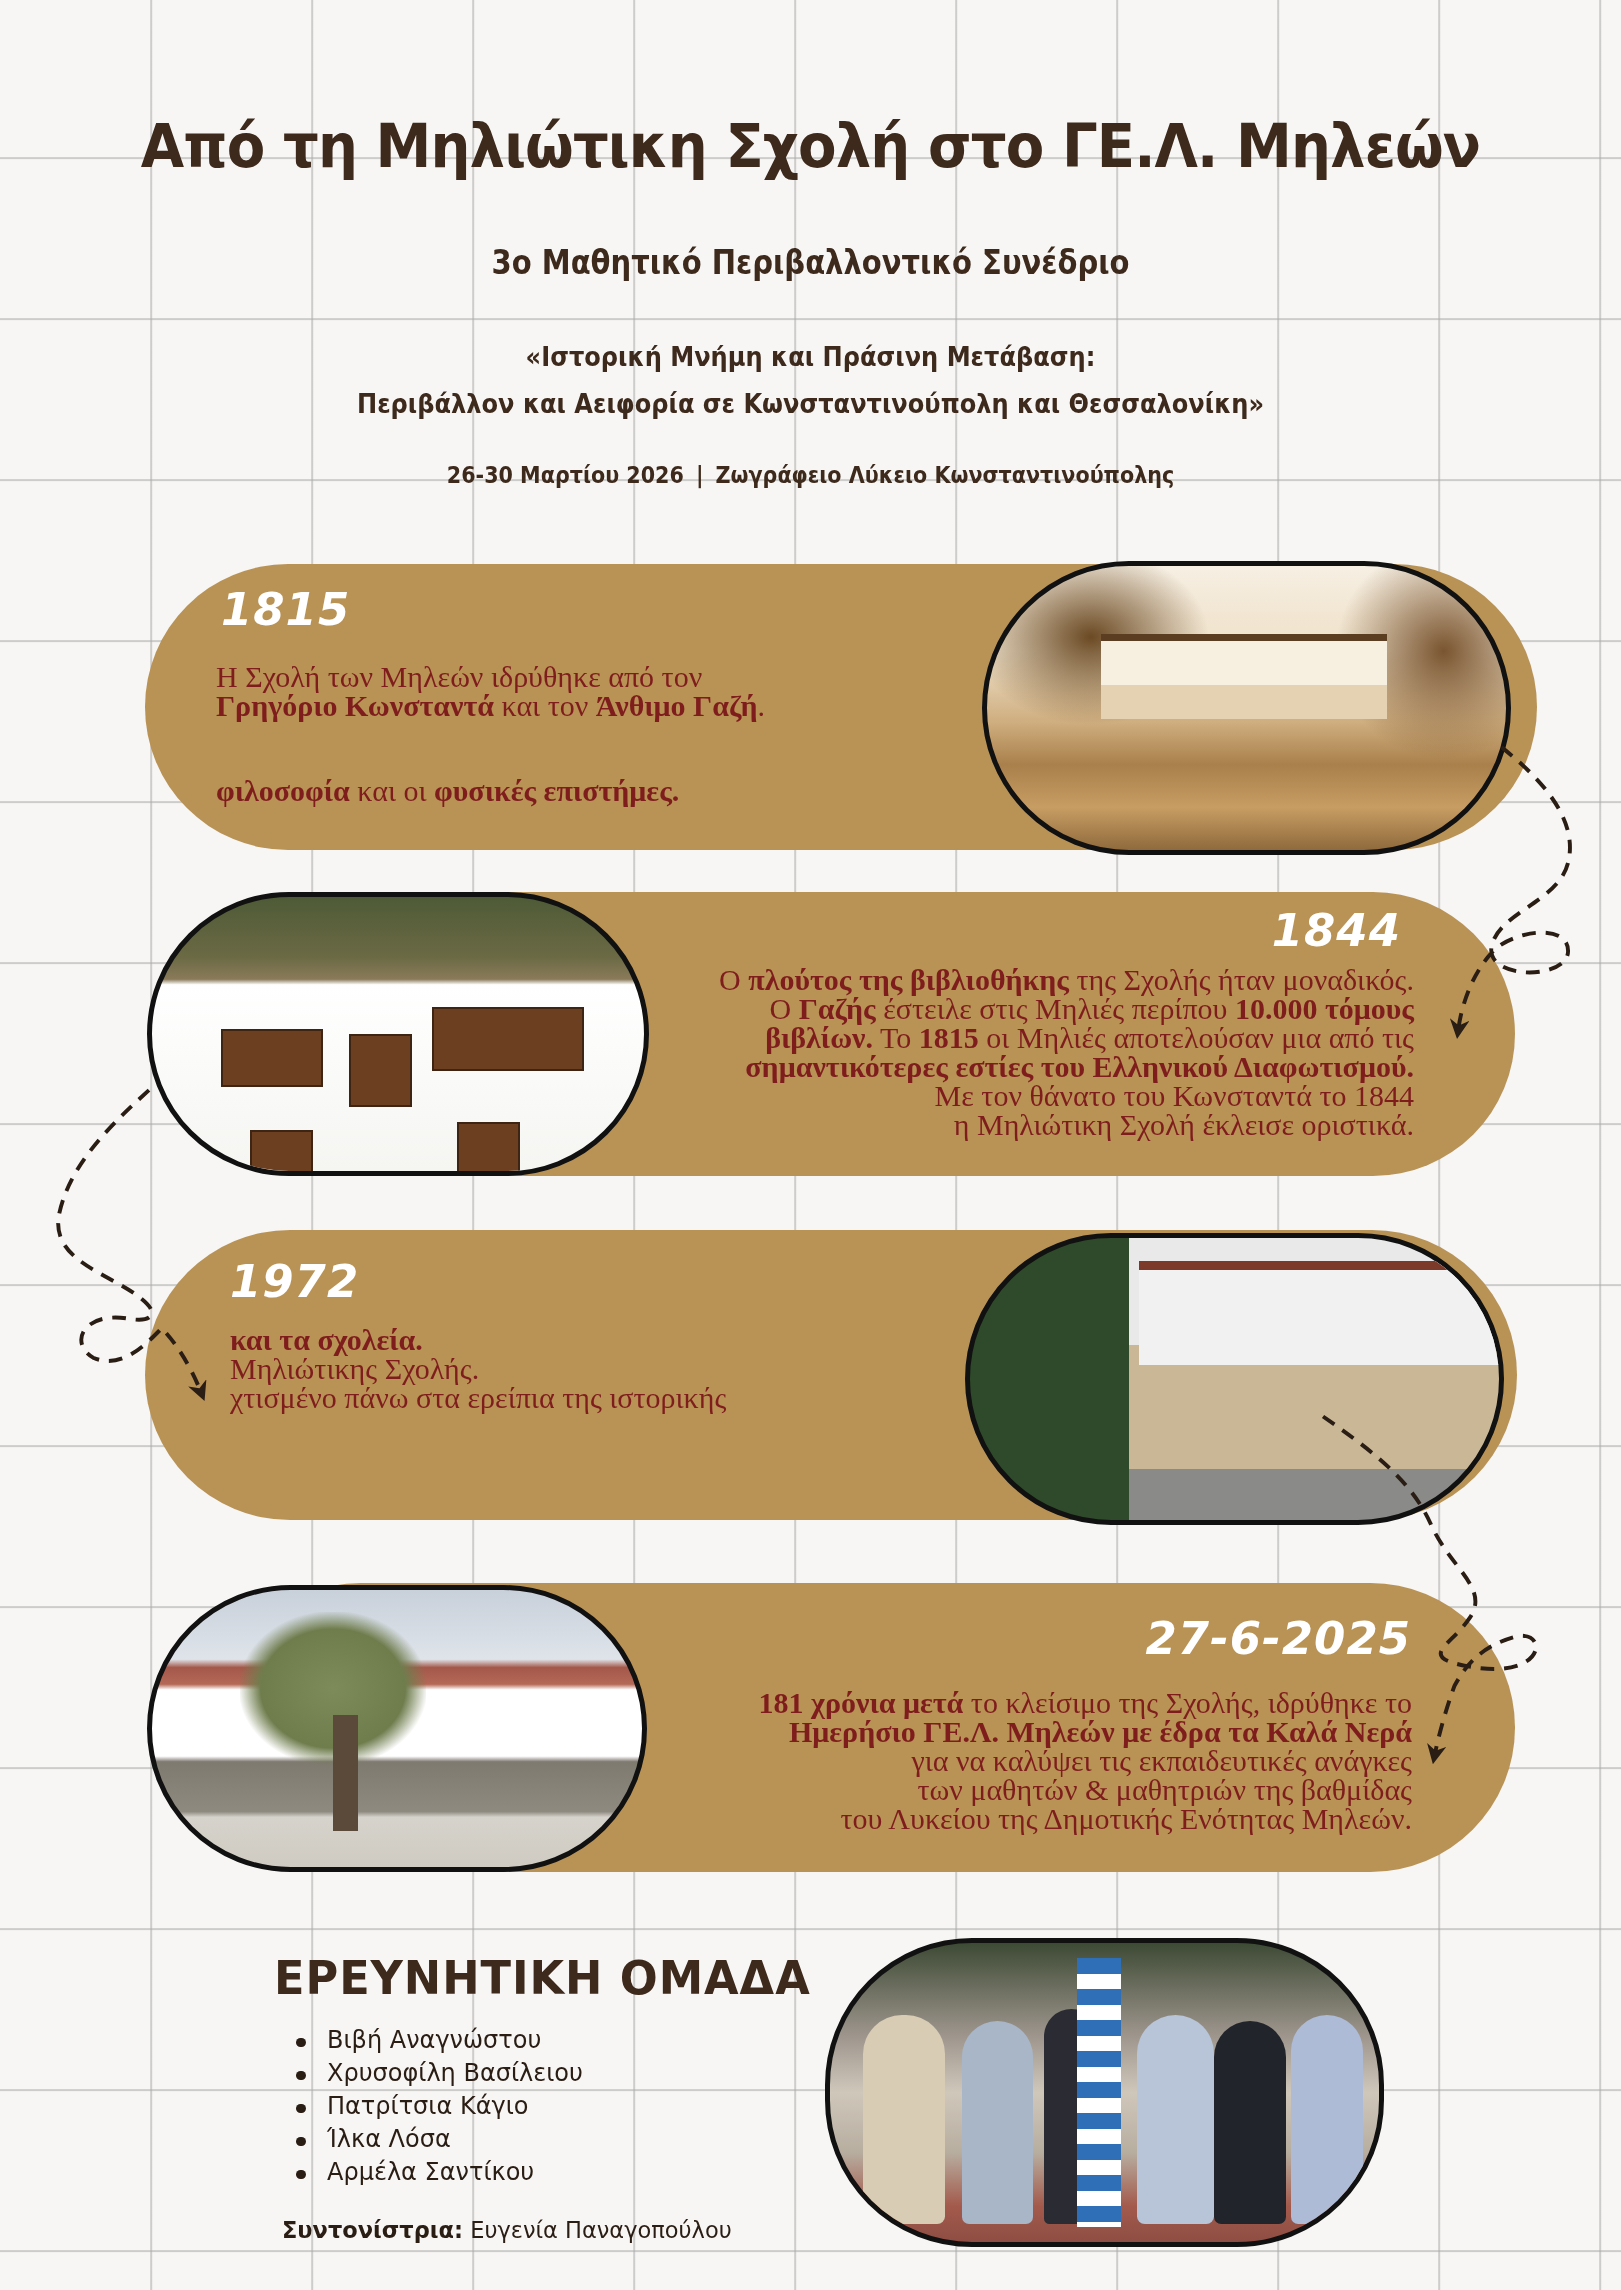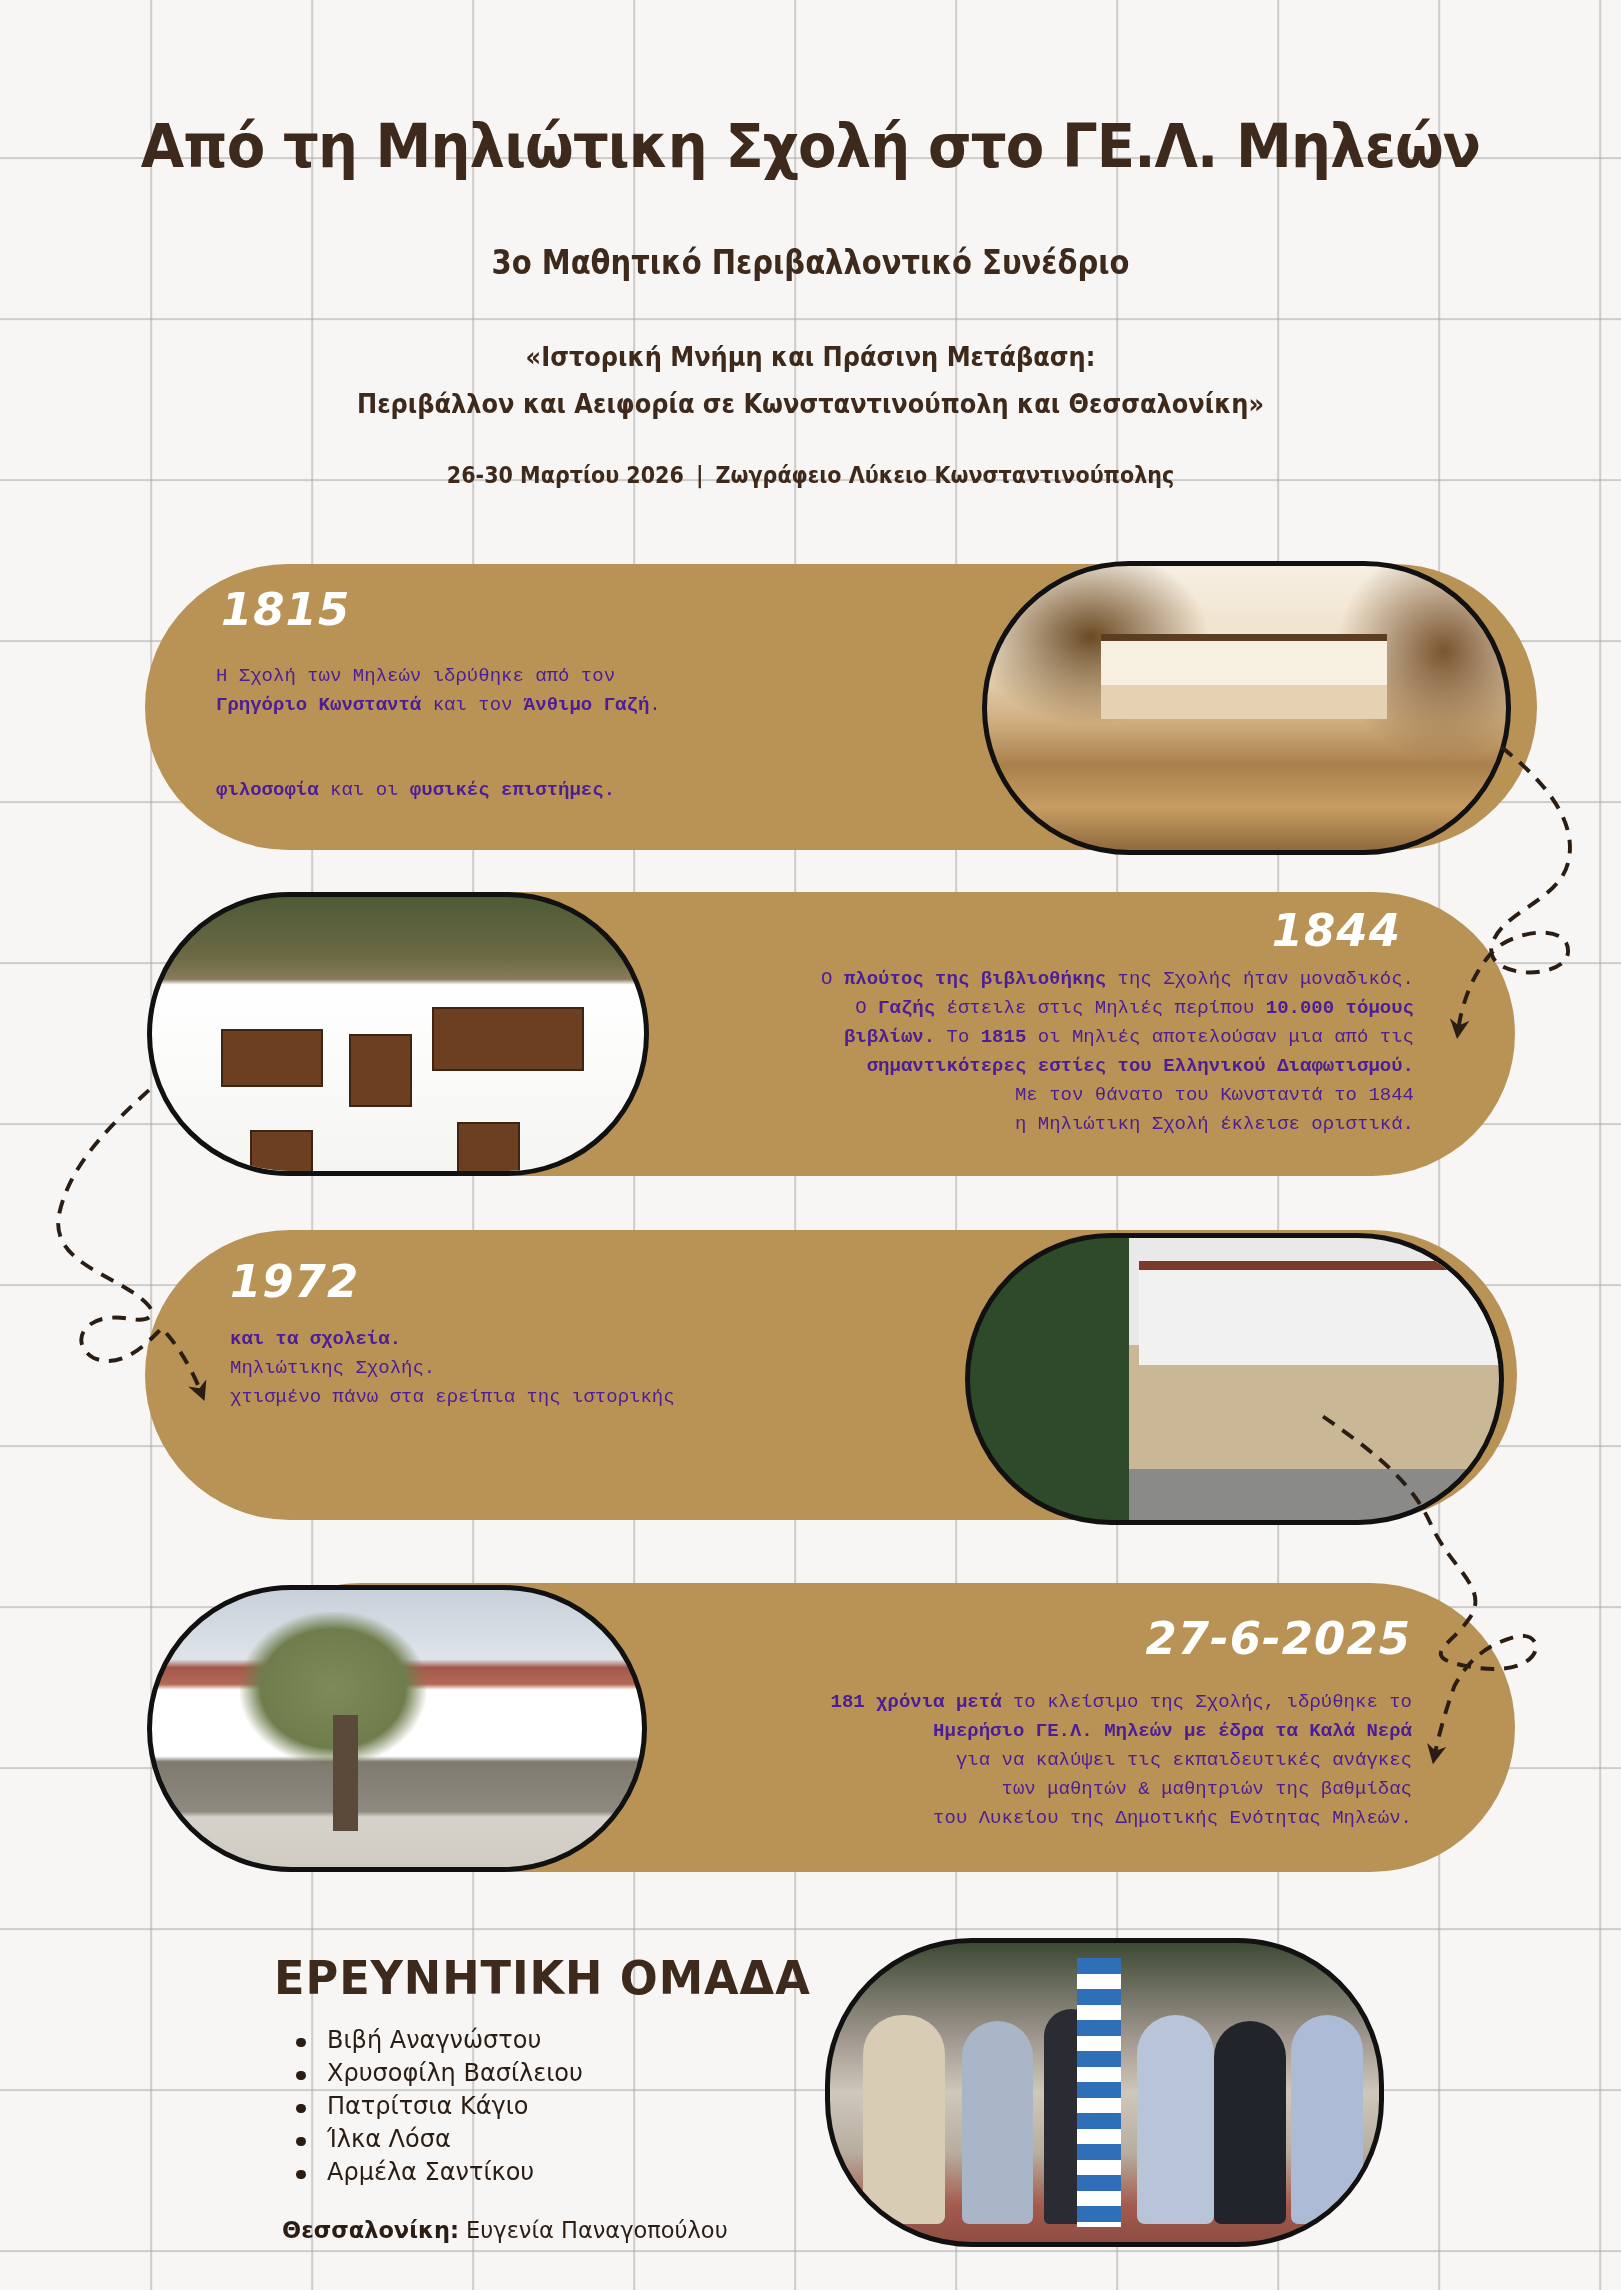--- a/index.html
+++ b/index.html
@@ -40,22 +40,22 @@
 
   .pill {
     background: #b99356;
     border-radius: 147px;
   }
   .year {
     color: #ffffff; font-weight: bold; font-style: italic;
     font-size: 45px; letter-spacing: 1px;
   }
   .ptext {
-    color: #4c1d95; font-size: 19px; line-height: 29px;
-    font-family: Liberation Mono, monospace;
+    color: #7f1d1d; font-size: 30px; line-height: 29px;
+    font-family: Liberation Serif, serif;
   }
   .ptext b { font-weight: bold; }
   .right { text-align: right; }
 
   .photo {
     border: 5.9px solid #111111; border-radius: 147px; overflow: hidden;
     box-sizing: border-box;
   }
   .ph-1815 {
     background:
@@ -214,21 +214,21 @@
 
 <div class="abs team-title">ΕΡΕΥΝΗΤΙΚΗ ΟΜΑΔΑ</div>
 <ul class="abs team-list">
   <li><span class="bullet"></span><span>Βιβή Αναγνώστου</span></li>
   <li><span class="bullet"></span><span>Χρυσοφίλη Βασίλειου</span></li>
   <li><span class="bullet"></span><span>Πατρίτσια Κάγιο</span></li>
   <li><span class="bullet"></span><span>Ίλκα Λόσα</span></li>
   <li><span class="bullet"></span><span>Αρμέλα Σαντίκου</span></li>
 </ul>
 <div class="abs coord">
-  <b>Θεσσαλονίκη:</b><span> Ευγενία Παναγοπούλου</span>
+  <b>Συντονίστρια:</b><span> Ευγενία Παναγοπούλου</span>
 </div>
 <div class="abs photo ph-team" style="left:825px; top:1938px; width:559px; height:309px;">
   <div class="person" style="left:6%; width:15%; height:70%; background:#d8ccb4;"></div>
   <div class="person" style="left:24%; width:13%; height:68%; background:#a9b6c8;"></div>
   <div class="person" style="left:39%; width:10%; height:72%; background:#2b2b33;"></div>
   <div class="flag"></div>
   <div class="person" style="left:56%; width:14%; height:70%; background:#b8c4d8;"></div>
   <div class="person" style="left:70%; width:13%; height:68%; background:#22242c;"></div>
   <div class="person" style="left:84%; width:13%; height:70%; background:#aebbd6;"></div>
 </div>

